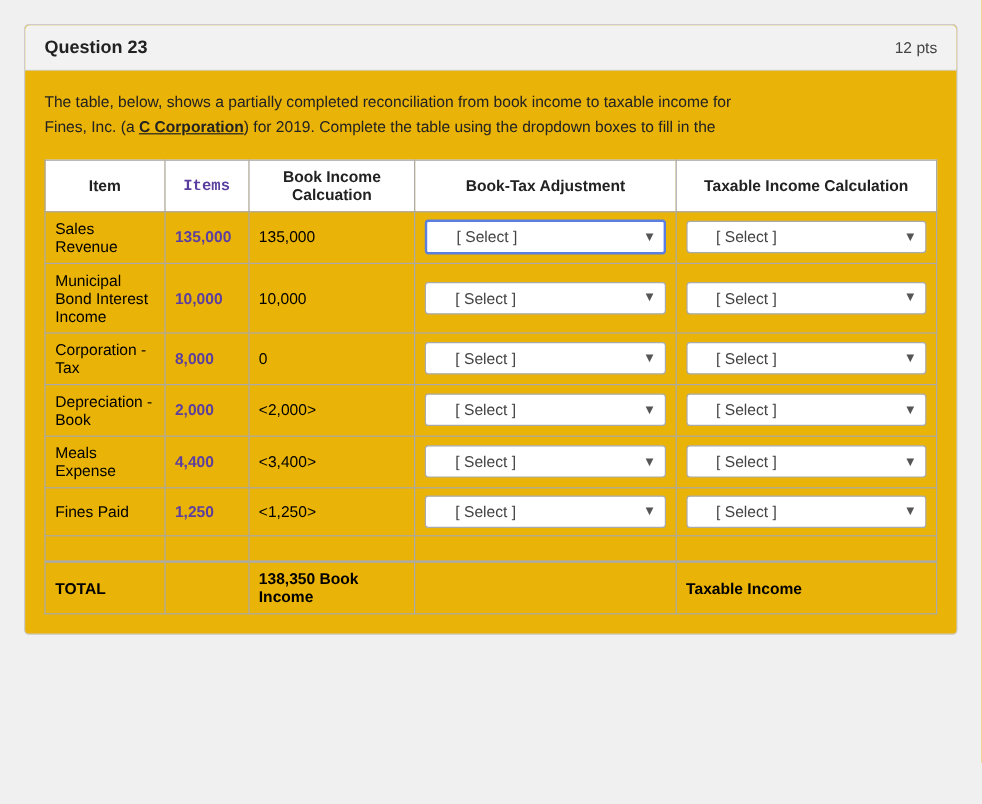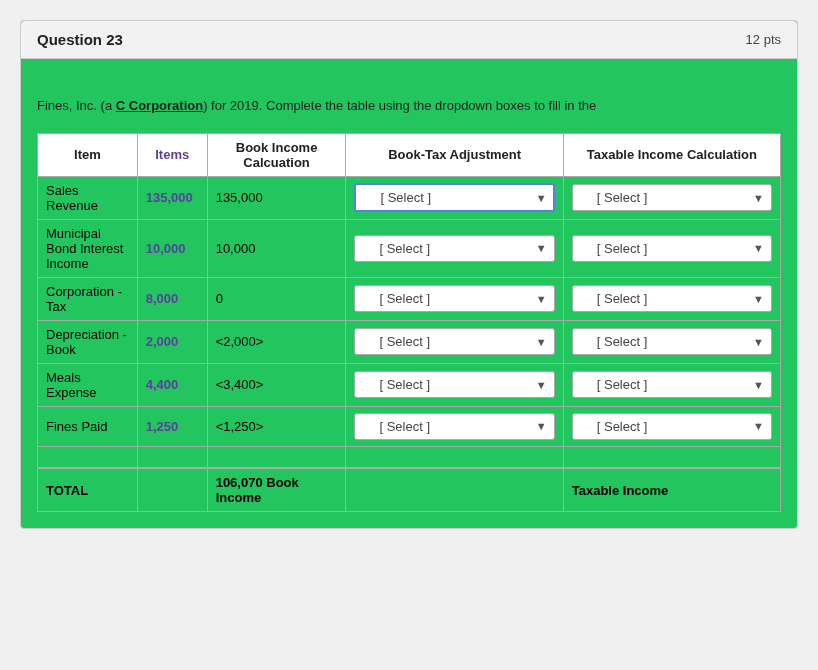--- a/index.html
+++ b/index.html
@@ -11,21 +11,21 @@
       font-family: Arial, sans-serif;
       font-size: 13px;
       background: #f0f0f0;
       display: flex;
       justify-content: center;
       align-items: flex-start;
       padding: 20px;
       min-height: 670px;
     }
     .card {
-      background: #22c55e;
+      background: #eab308;
       border: 1px solid #cccccc;
       border-radius: 4px;
       width: 780px;
       padding: 0;
     }
     .card-header {
       display: flex;
       justify-content: space-between;
       align-items: center;
       background: #f2f2f2;
@@ -63,21 +63,21 @@
       border: 1px solid #aaa;
       padding: 6px 8px;
       vertical-align: middle;
     }
     th {
       background: #fff;
       font-weight: bold;
       color: #222;
     }
     .col-item { width: 100px; }
-    .col-items { width: 70px; }
+    .col-items { width: 70px; font-family: Liberation Mono, monospace; }
     .col-book { width: 140px; }
     .col-adjustment { width: 220px; text-align: center; }
     .col-taxable { width: 220px; }
 
     .items-header {
       color: #5b3fa0;
       font-weight: bold;
     }
     .item-value {
       color: #5b3fa0;
@@ -127,21 +127,21 @@
 </head>
 <body>
 
 <div class="card">
   <div class="card-header">
     <span class="card-header-title">Question 23</span>
     <span class="card-header-pts">12 pts</span>
   </div>
   <div class="card-body">
     <div class="description">
-      <br>
+      <span>The table, below, shows a partially completed reconciliation from book income to taxable income for</span><br>
       <span>Fines, Inc. (a </span><u>C Corporation</u><span>) for 2019. Complete the table using the dropdown boxes to fill in the</span><br>
     </div>
 
     <table>
       <thead>
         <tr>
           <th class="col-item"><span>Item</span></th>
           <th class="col-items"><span class="items-header">Items</span></th>
           <th class="col-book">Book Income<br>Calcuation</th>
           <th class="col-adjustment"><span>Book-Tax Adjustment</span></th>
@@ -255,20 +255,20 @@
           <tr class="empty-row">
             <td></td>
             <td></td>
             <td></td>
             <td></td>
             <td></td>
           </tr>
           <tr class="total-row">
             <td>TOTAL</td>
             <td></td>
-            <td>106,070 Book Income</td>
+            <td>138,350 Book Income</td>
             <td></td>
             <td>Taxable Income</td>
           </tr>
         </tbody>
     </table>
   </div>
 </div>
 
 </body></html>

